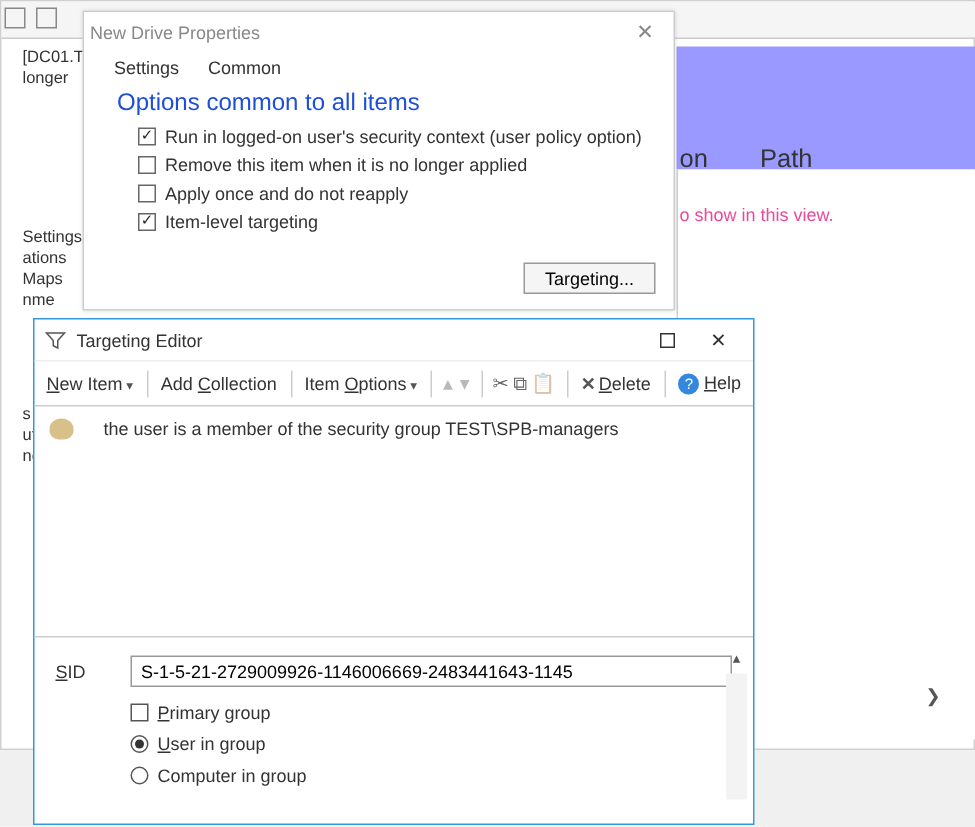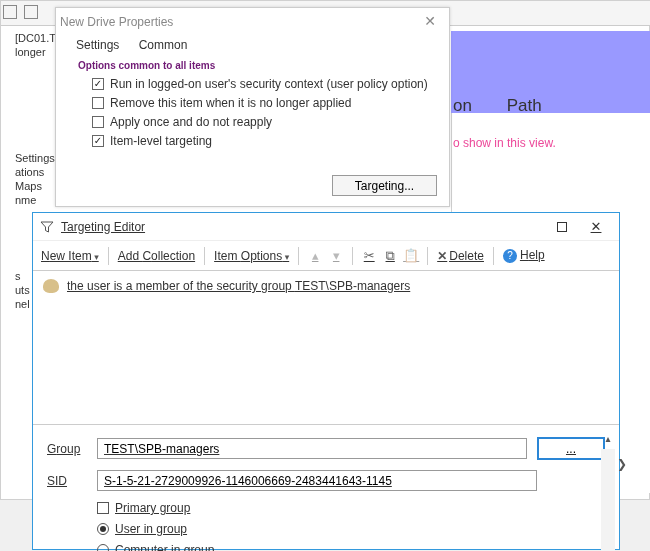--- a/index.html
+++ b/index.html
@@ -19,46 +19,46 @@
 
 .bg-msg { position: absolute; left: 452px; top: 135px; font-size: 12px; color: #ec4899; white-space: nowrap; }
 
 
 .dlg1 { position: absolute; left: 55px; top: 7px; width: 395px; height: 200px; background: #fff; border: 1px solid #ccc; box-shadow: 0 0 3px rgba(0,0,0,0.15); }
 .dlg1-title { height: 26px; padding: 5px 4px; color: #888; font-size: 12px; display: flex; justify-content: space-between; align-items: flex-end; }
 .dlg1-close { width: 30px; text-align: center; color: #888; font-size: 14px; cursor: pointer; }
 .dlg1-tabs { padding: 0 12px; height: 22px; }
 .dlg1-tabs span { display: inline-block; padding: 4px 8px 3px; font-size: 12px; color: #333; cursor: pointer; }
 .dlg1-body { padding: 4px 16px; }
-.dlg1-hdr { font-size: 10px; margin: 0 0 6px 6px; color: #701a75; font-weight: bold; }
+.dlg1-hdr { font-size: 16px; margin: 0 0 6px 6px; color: #1d4ed8; }
 .dlg1-row { display: flex; align-items: center; margin: 5px 0 5px 20px; font-size: 12px; }
 .dlg1-row .cb { width: 12px; height: 12px; border: 1px solid #666; margin-right: 6px; display: inline-flex; align-items: center; justify-content: center; font-size: 10px; line-height: 10px; }
 .dlg1-row .cb.checked::after { content: "✓"; color: #222; }
-.dlg1-targetbtn { position: absolute; right: 12px; bottom: 10px; width: 105px; height: 21px; border: 1px solid #999; background: #f5f5f5; font-size: 12px; }
-
-
-.dlg2 { position: absolute; left: 32px; top: 212px; width: 588px; height: 338px; background: #fff; border: 1px solid #3399dd; text-decoration: underline; }
+.dlg1-targetbtn { position: absolute; right: 12px; bottom: 10px; width: 88px; height: 21px; border: 1px solid #999; background: #f5f5f5; font-size: 12px; }
+
+
+.dlg2 { position: absolute; left: 22px; top: 212px; width: 481px; height: 338px; background: #fff; border: 1px solid #3399dd; }
 .dlg2-title { height: 28px; display: flex; align-items: center; padding: 0 6px; border-bottom: 1px solid #eee; }
 .dlg2-title .ico { width: 16px; height: 16px; margin-right: 6px; display: inline-flex; align-items: center; justify-content: center; }
 .dlg2-title .ttxt { flex: 1; font-size: 12px; color: #333; }
 .dlg2-title .wbtn { width: 34px; height: 22px; display: inline-flex; align-items: center; justify-content: center; color: #333; font-size: 13px; cursor: pointer; }
 .dlg2-title .sq { width: 10px; height: 10px; border: 1px solid #333; }
 
 .dlg2-tb { height: 30px; border-bottom: 1px solid #ccc; display: flex; align-items: center; padding: 0 6px; gap: 3px; }
 .dlg2-tb .sep { width: 1px; height: 18px; background: #ccc; margin: 0 4px; }
 .dlg2-tb .tlbl { color: #333; font-size: 12px; padding: 2px 2px; cursor: pointer; white-space: nowrap; }
 .dlg2-tb .tlbl .ul { text-decoration: underline; }
 .dlg2-tb .dd::after { content: " ▾"; font-size: 9px; color: #555; }
 .dlg2-tb .ticon { width: 18px; height: 18px; display: inline-flex; align-items: center; justify-content: center; color: #666; font-size: 13px; cursor: pointer; }
 .dlg2-tb .disabled { opacity: 0.45; }
 .xdel { color: #555; font-weight: bold; margin-right: 2px; }
 .hq { width: 14px; height: 14px; border-radius: 50%; background: #3388dd; color: #fff; display: inline-flex; align-items: center; justify-content: center; font-size: 10px; margin-right: 3px; }
 
 .dlg2-rule { padding: 8px 10px; height: 154px; border-bottom: 1px solid #ccc; }
-.dlg2-rule .rrow { display: flex; align-items: center; gap: 8px; font-size: 12px; }
+.dlg2-rule .rrow { display: flex; align-items: center; gap: 20px; font-size: 12px; }
 .dlg2-rule .ricon { width: 16px; height: 14px; background: #d8c08a; border-radius: 50% 50% 40% 40%; position: relative; }
 
 .dlg2-form { padding: 12px 14px 6px 14px; position: relative; }
 .dlg2-form .frow { display: flex; align-items: center; margin-bottom: 10px; }
 .dlg2-form .flabel { width: 50px; font-size: 12px; }
 .dlg2-form .flabel .ul { text-decoration: underline; }
 .dlg2-form .finput { flex: 1; max-width: 440px; height: 21px; border: 1px solid #999; padding: 2px 6px; font-size: 12px; font-family: inherit; }
 .dlg2-form .browse { width: 68px; height: 23px; border: 2px solid #2a86d6; background: #fff; margin-left: 10px; font-size: 12px; }
 .dlg2-form .radio-row, .dlg2-form .cb-row { margin-left: 50px; display: flex; align-items: center; margin-bottom: 7px; font-size: 12px; }
 .dlg2-form .radio { width: 12px; height: 12px; border: 1px solid #555; border-radius: 50%; margin-right: 6px; display: inline-flex; align-items: center; justify-content: center; }
@@ -172,25 +172,20 @@
         <span>the user is a member of the security group </span><span>TEST\SPB-managers</span>
       </span>
     </div>
   </div>
 
   <div class="dlg2-form">
     <div class="scrollup">▴</div>
     <div class="scrolltrack"></div>
 
     <div class="frow">
-      <span class="flabel"><span class="ul">G</span>roup</span>
-      <input class="finput" value="TEST\SPB-managers" style="">
-      <button class="browse">...</button>
-    </div>
-    <div class="frow">
       <span class="flabel"><span class="ul">S</span>ID</span>
       <input class="finput" value="S-1-5-21-2729009926-1146006669-2483441643-1145" style="">
     </div>
     <div class="cb-row">
       <span class="cb2"></span>
       <span><span class="ul">P</span>rimary group</span>
     </div>
     <div class="radio-row">
       <span class="radio sel"></span>
       <span><span class="ul">U</span>ser in group</span>

